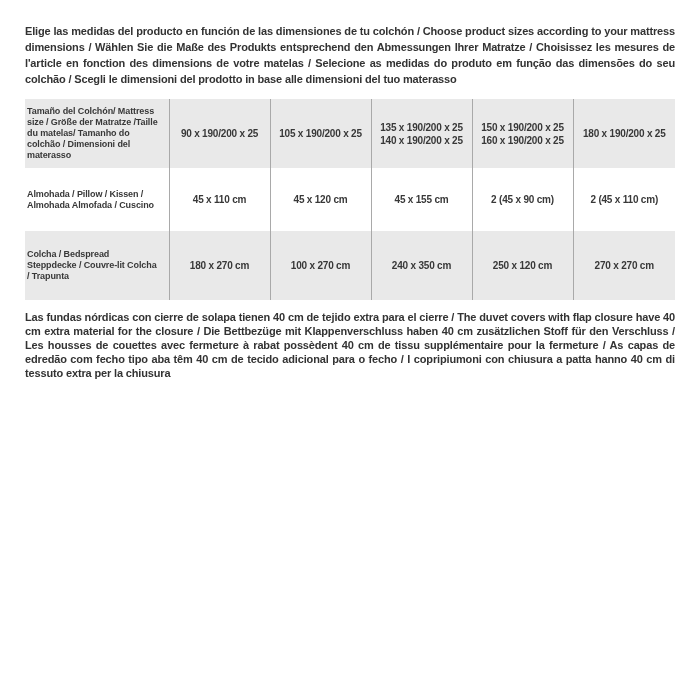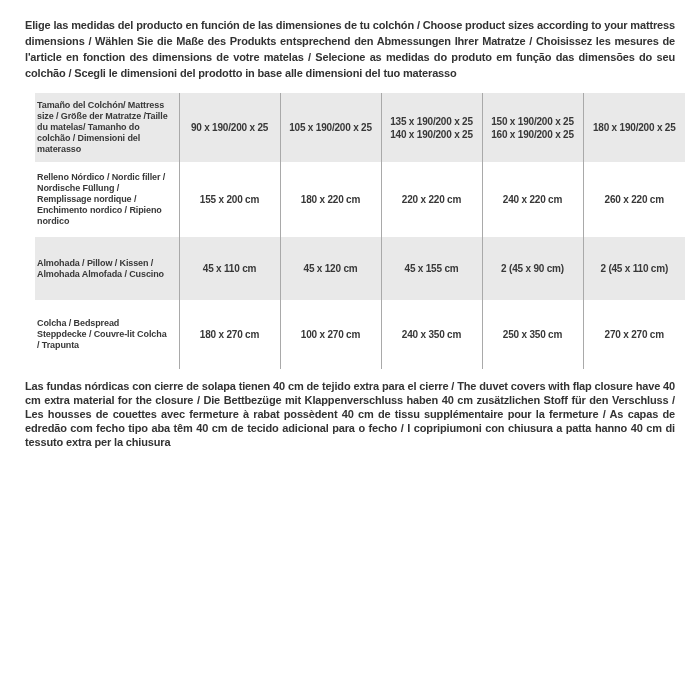--- a/index.html
+++ b/index.html
@@ -11,37 +11,36 @@
     width: 700px;
     height: 700px;
     font-family: "Liberation Sans", "DejaVu Sans", sans-serif;
     color: #333333;
     -webkit-font-smoothing: antialiased;
   }
   .page {
     box-sizing: border-box;
     width: 700px;
     height: 700px;
-    padding: 17px 25px 0 25px;
+    padding: 23px 25px 0 25px;
   }
   .intro {
     margin: 0 0 12px 0;
     width: 650px;
     font-size: 11px;
     line-height: 16px;
     font-weight: bold;
     letter-spacing: -0.15px;
     text-align: justify;
     color: #333333;
   }
   table.sizes {
     width: 650px;
     border-collapse: collapse;
     table-layout: fixed;
-    margin-left: 10px;
   }
   table.sizes td {
     vertical-align: middle;
     font-weight: bold;
     color: #383838;
   }
   table.sizes tr:nth-child(odd) td { background: #e9e9e9; }
   table.sizes tr:nth-child(even) td { background: #ffffff; }
   table.sizes td + td { border-left: 1px solid #a9a9a9; }
   td.label {
@@ -98,42 +97,34 @@
       <tr class="r1">
         <td class="label">Tamaño del Colchón/ Mattress size / Größe der Matratze /Taille du matelas/ Tamanho do colchão / Dimensioni del materasso</td>
         <td class="cell">90 x 190/200 x 25</td>
         <td class="cell">105 x 190/200 x 25</td>
         <td class="cell">135 x 190/200 x 25
 140 x 190/200 x 25</td>
         <td class="cell">150 x 190/200 x 25
 160 x 190/200 x 25</td>
         <td class="cell">180 x 190/200 x 25</td>
       </tr>
-      <tr class="r5">
-        <td class="label">Relleno Nórdico / Nordic filler / Nordische Füllung / Remplissage nordique / Enchimento nordico / Ripieno nordico</td>
-        <td class="cell">155 x 200 cm</td>
-        <td class="cell">180 x 220 cm</td>
-        <td class="cell">220 x 220 cm</td>
-        <td class="cell">240 x 220 cm</td>
-        <td class="cell">260 x 220 cm</td>
-      </tr>
       <tr class="r6">
         <td class="label">Almohada / Pillow / Kissen / Almohada Almofada / Cuscino</td>
         <td class="cell">45 x 110 cm</td>
         <td class="cell">45 x 120 cm</td>
         <td class="cell">45 x 155 cm</td>
         <td class="cell">2 (45 x 90 cm)</td>
         <td class="cell">2 (45 x 110 cm)</td>
       </tr>
       <tr class="r7">
         <td class="label">Colcha / Bedspread Steppdecke / Couvre-lit Colcha / Trapunta</td>
         <td class="cell">180 x 270 cm</td>
         <td class="cell">100 x 270 cm</td>
         <td class="cell">240 x 350 cm</td>
-        <td class="cell">250 x 350 cm</td>
+        <td class="cell">250 x 120 cm</td>
         <td class="cell">270 x 270 cm</td>
       </tr>
     </tbody>
   </table>
 
   <p class="note">Las fundas nórdicas con cierre de solapa tienen 40 cm de tejido extra para el cierre / The duvet covers with flap closure have 40 cm extra material for the closure / Die Bettbezüge mit Klappenverschluss haben 40 cm zusätzlichen Stoff für den Verschluss / Les housses de couettes avec fermeture à rabat possèdent 40 cm de tissu supplémentaire pour la fermeture / As capas de edredão com fecho tipo aba têm 40 cm de tecido adicional para o fecho / I copripiumoni con chiusura a patta hanno 40 cm di tessuto extra per la chiusura</p>
 
 </div>
 
 </body></html>

